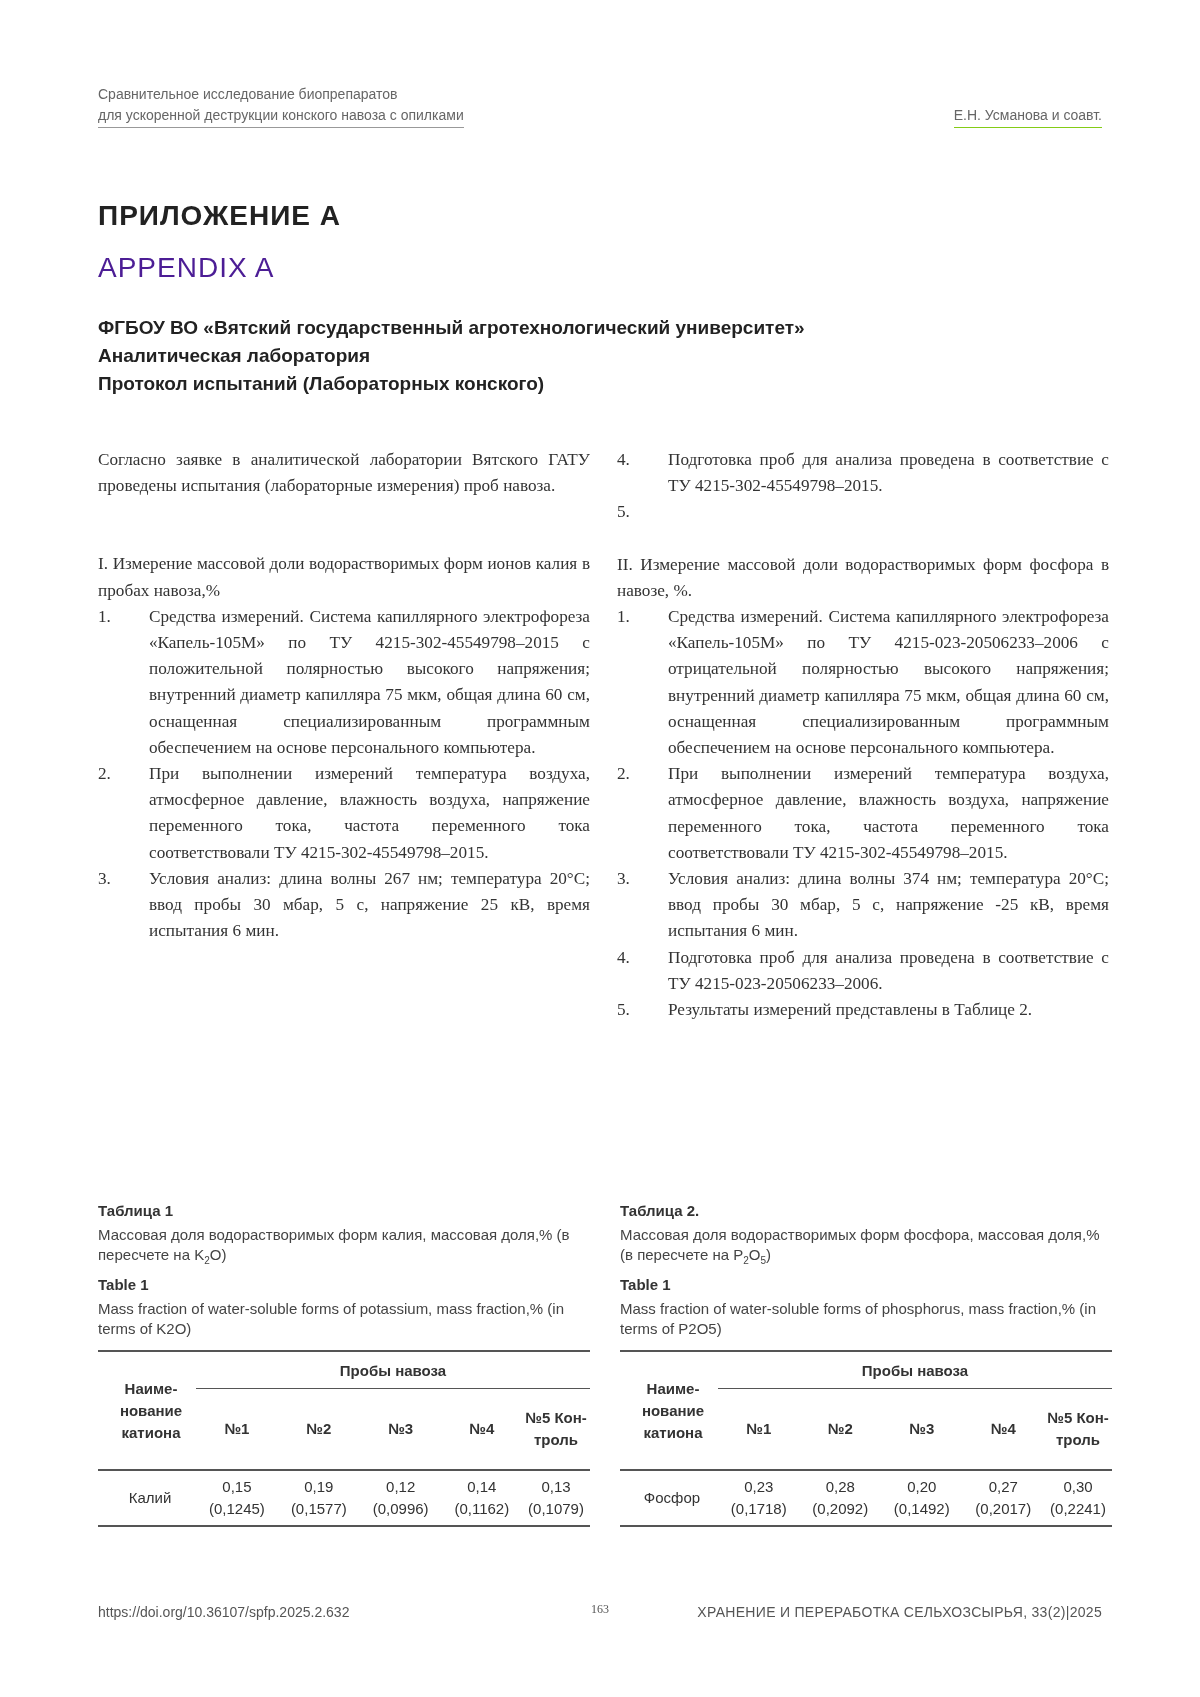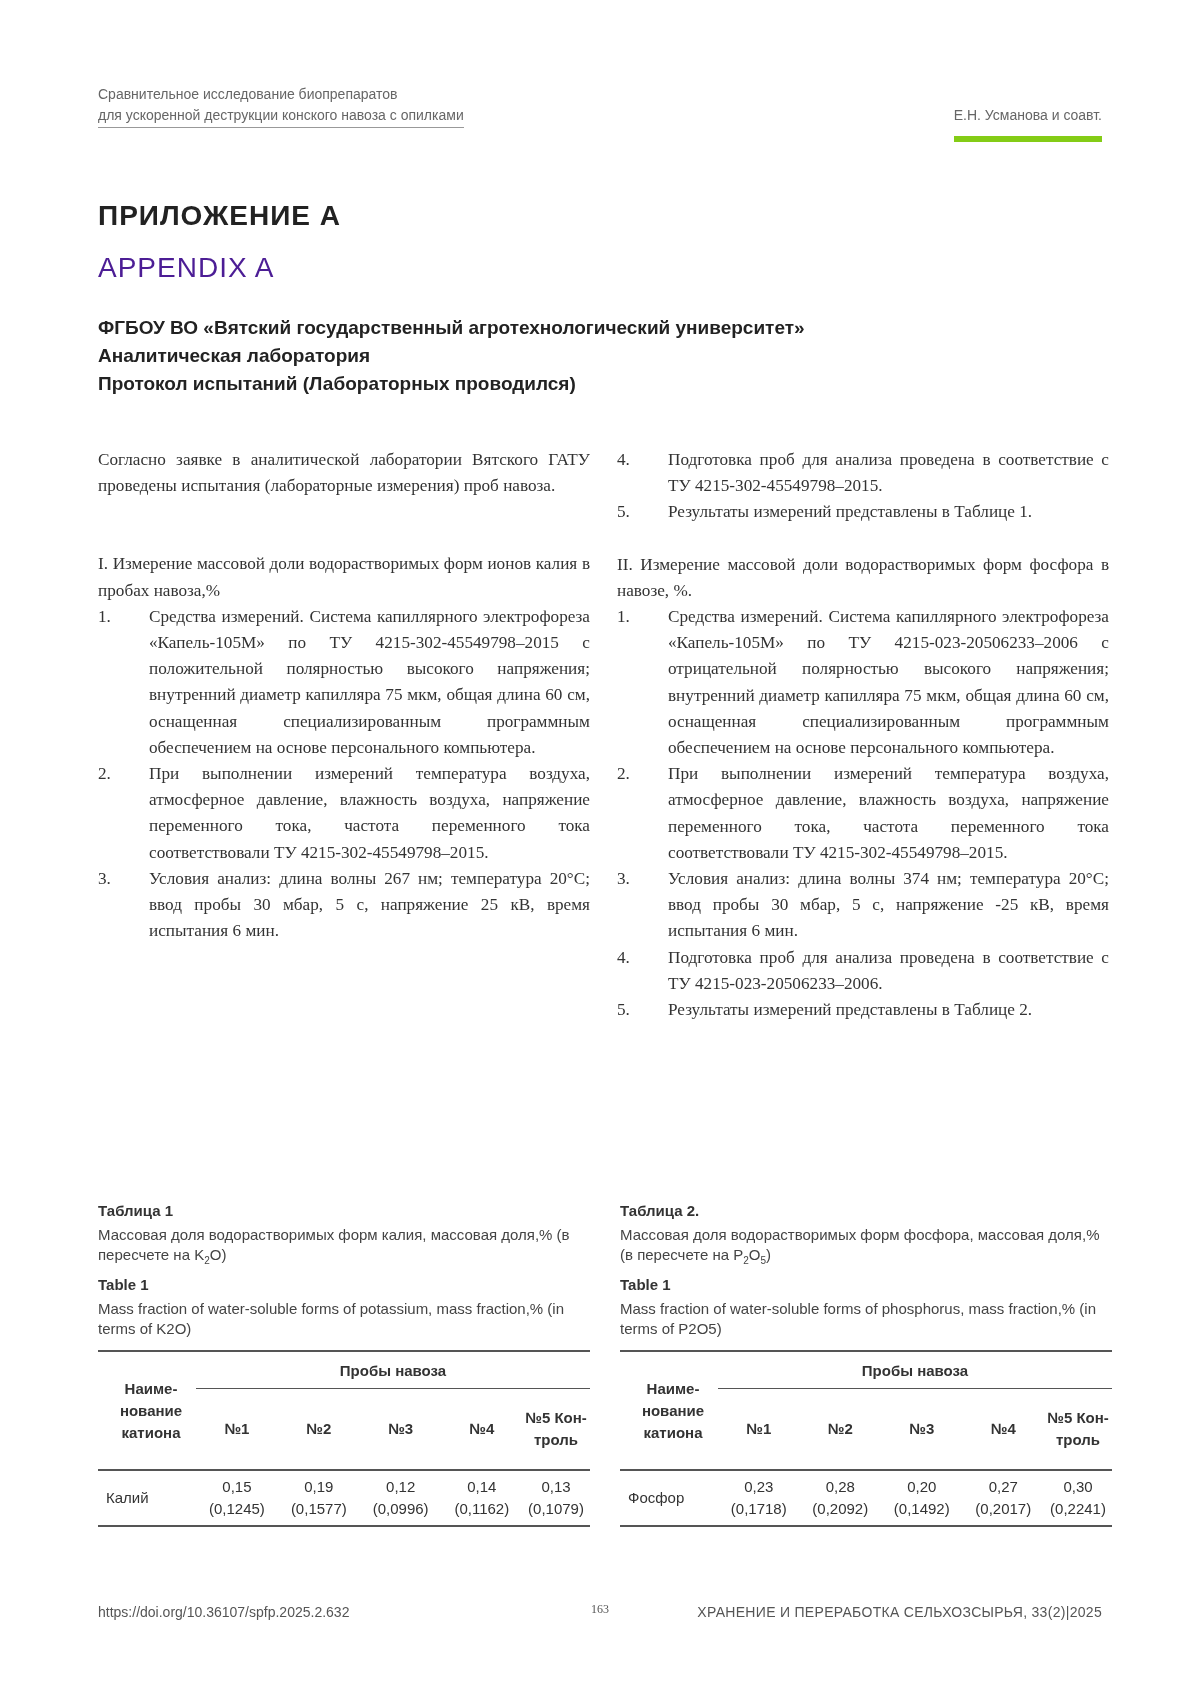--- a/index.html
+++ b/index.html
@@ -4,21 +4,21 @@
 <style>
   html, body { margin: 0; padding: 0; background: #ffffff; }
   body { width: 1200px; height: 1697px; position: relative; overflow: hidden; color: #2a2a2a; }
   .sans { font-family: "Liberation Sans", "DejaVu Sans", sans-serif; }
   .serif { font-family: "Liberation Serif", "DejaVu Serif", serif; }
 
   
   .run-header { position: absolute; top: 84px; left: 98px; right: 98px; height: 40px; }
   .run-left { position: absolute; left: 0; top: 0; font-size: 14px; line-height: 21px; color: #666; }
   .run-left .l2 { display: inline-block; border-bottom: 1px solid #999; padding-bottom: 1px; }
-  .run-right { position: absolute; right: 0; top: 21px; font-size: 14px; line-height: 21px; color: #666; border-bottom: 6px solid #84cc16; padding-bottom: 10px; }
+  .run-right { position: absolute; right: 0; top: 21px; font-size: 14px; line-height: 21px; color: #666; border-bottom: 1px solid #84cc16; padding-bottom: 1px; }
 
   
   .title-ru { position: absolute; top: 200px; left: 98px; font-size: 28px; font-weight: bold; letter-spacing: 1px; color: #222; }
   .title-en { position: absolute; top: 252px; left: 98px; font-size: 28px; font-weight: normal; letter-spacing: 1px; color: #4c1d95; }
   .org-block { position: absolute; top: 314px; left: 98px; font-size: 19px; font-weight: bold; line-height: 28px; color: #222; }
 
   
   .col { position: absolute; top: 447px; width: 492px; font-size: 17.2px; line-height: 26.2px; color: #333; }
   .col-left { left: 98px; }
   .col-right { left: 617px; width: 492px; }
@@ -35,21 +35,21 @@
   .cap-label { font-size: 15px; font-weight: bold; line-height: 22px; color: #333; margin-bottom: 3px; }
   .cap-text { font-size: 15px; line-height: 20px; color: #444; margin-bottom: 3px; }
   .cap-text sub { font-size: 10px; }
   table.data { position: absolute; top: 150px; left: 0; width: 492px; border-collapse: collapse; font-size: 15px; color: #333; }
   table.data th, table.data td { text-align: center; padding: 2px 2px; font-weight: normal; }
   table.data thead th { font-weight: bold; }
   table.data tr.h1 th { border-top: 2px solid #555; }
   table.data th.span-h { border-bottom: 1.5px solid #555; height: 32px; }
   table.data tr.h2 th { height: 76px; line-height: 22px; }
   table.data tbody td { border-top: 2px solid #555; border-bottom: 2px solid #555; height: 50px; line-height: 22px; }
-  table.data td.rowname { text-align: left; padding-left: 8px; }
+  table.data td.rowname { text-align: center; padding-left: 8px; }
   table.data th.name-col { width: 86px; line-height: 22px; text-align: center; padding-left: 10px; }
 
   
   .footer { position: absolute; top: 1602px; left: 98px; right: 98px; height: 24px; font-size: 14px; color: #555; }
   .foot-doi { position: absolute; left: 0; top: 2px; }
   .foot-page { position: absolute; left: 493px; top: 0; font-size: 12px; }
   .foot-journal { position: absolute; right: 0; top: 2px; letter-spacing: 0.3px; }
 </style>
 </head>
 <body>
@@ -61,21 +61,21 @@
   </div>
   <div class="run-right">Е.Н. Усманова и соавт.</div>
 </div>
 
 <div class="title-ru sans">ПРИЛОЖЕНИЕ А</div>
 <div class="title-en sans">APPENDIX A</div>
 
 <div class="org-block sans">
   <div>ФГБОУ ВО «Вятский государственный агротехнологический университет»</div>
   <div>Аналитическая лаборатория</div>
-  <div>Протокол испытаний (Лабораторных проводился)</div>
+  <div>Протокол испытаний (Лабораторных конского)</div>
 </div>
 
 <div class="col col-left serif">
   <p class="para">Согласно заявке в аналитической лаборатории Вятского ГАТУ проведены испытания (лабораторные измерения) проб навоза.</p>
   <div class="gap"></div>
   <div class="gap"></div>
   <p class="para">I. Измерение массовой доли водорастворимых форм ионов калия в пробах навоза,%</p>
   <div class="ol-item">
     <span class="ol-num">1.</span>
     <span class="ol-text">Средства измерений. Система капиллярного электрофореза «Капель-105М» по ТУ 4215-302-45549798–2015 с положительной полярностью высокого напряжения; внутренний диаметр капилляра 75 мкм, общая длина 60 см, оснащенная специализированным программным обеспечением на основе персонального компьютера.</span>
@@ -90,21 +90,20 @@
   </div>
 </div>
 
 <div class="col col-right serif">
   <div class="ol-item">
     <span class="ol-num">4.</span>
     <span class="ol-text">Подготовка проб для анализа проведена в соответствие с ТУ 4215-302-45549798–2015.</span>
   </div>
   <div class="ol-item">
     <span class="ol-num">5.</span>
-    <span class="ol-text">Результаты измерений представлены в Таблице 1.</span>
   </div>
   <div class="gap"></div>
   <p class="para">II. Измерение массовой доли водорастворимых форм фосфора в навозе, %.</p>
   <div class="ol-item">
     <span class="ol-num">1.</span>
     <span class="ol-text">Средства измерений. Система капиллярного электрофореза «Капель-105М» по ТУ 4215-023-20506233–2006 с отрицательной полярностью высокого напряжения; внутренний диаметр капилляра 75 мкм, общая длина 60 см, оснащенная специализированным программным обеспечением на основе персонального компьютера.</span>
   </div>
   <div class="ol-item">
     <span class="ol-num">2.</span>
     <span class="ol-text">При выполнении измерений температура воздуха, атмосферное давление, влажность воздуха, напряжение переменного тока, частота переменного тока соответствовали ТУ 4215-302-45549798–2015.</span>

